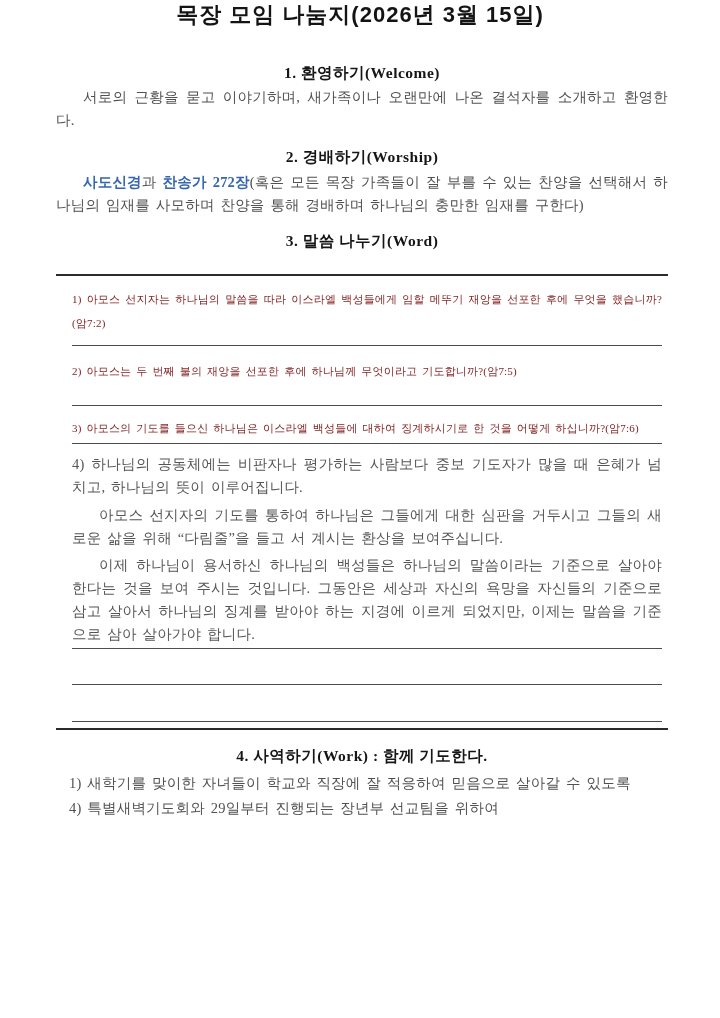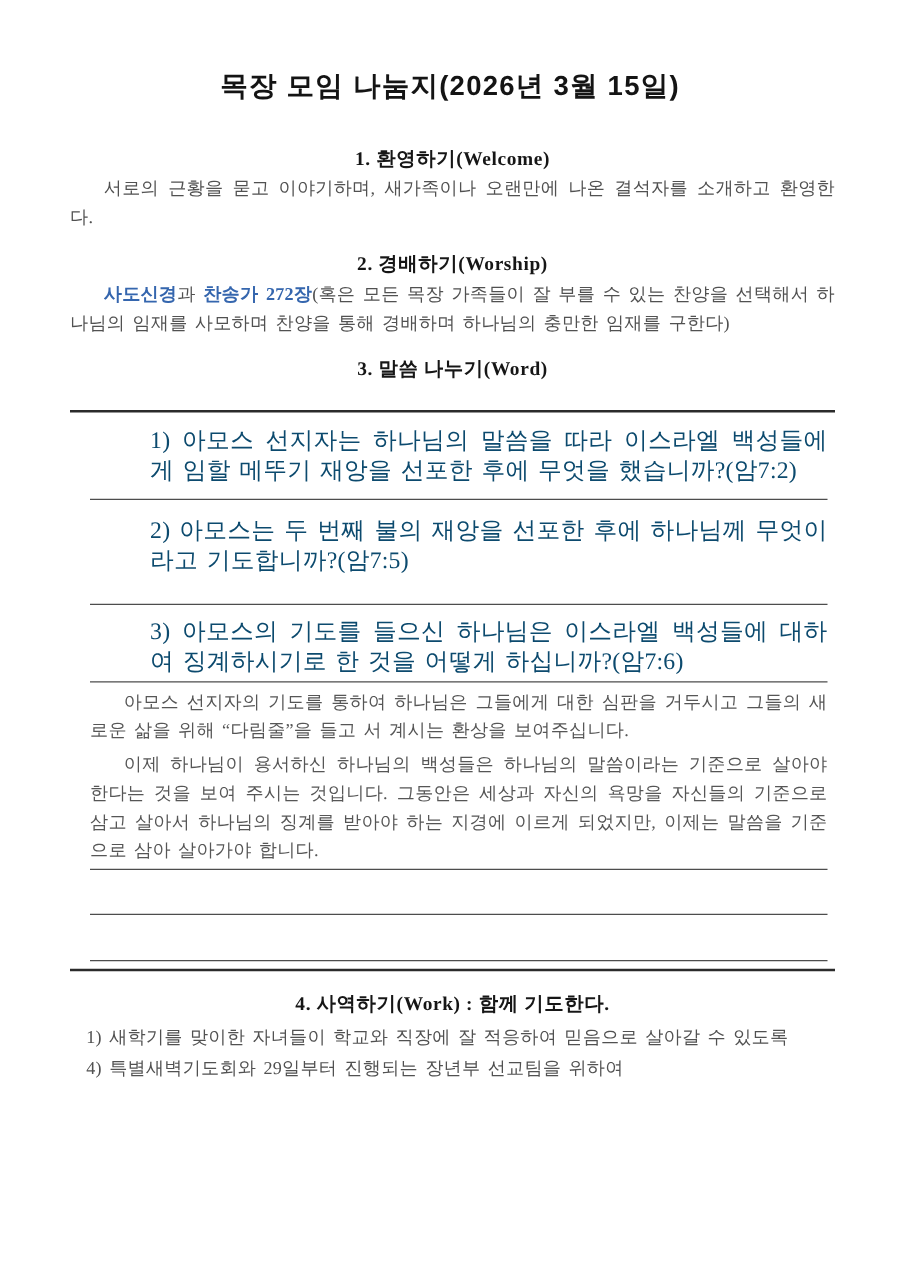--- a/index.html
+++ b/index.html
@@ -12,21 +12,20 @@
     width: 720px;
     height: 1018px;
     margin: 0 auto;
     background: #ffffff;
     font-family: "Liberation Serif", "DejaVu Serif", serif;
     color: #4a4a4a;
     overflow: hidden;
     box-sizing: border-box;
   }
   .doc-title {
-    padding-top: 54px;
     text-align: center;
     font-family: "Liberation Sans", "DejaVu Sans", sans-serif;
     font-size: 22px;
     font-weight: 700;
     letter-spacing: 1px;
     color: #141414;
   }
   .content {
     padding: 0 52px 0 56px;
   }
@@ -68,27 +67,26 @@
     border-bottom: 1.5px solid #2f2f2f;
     padding-bottom: 1px;
   }
   .question-box {
     margin-top: 13px;
     border-top: 2px solid #2b2b2b;
     border-bottom: 2px solid #2b2b2b;
     padding: 0 6px 6px 16px;
   }
   .q-text {
-    font-size: 19px;
+    font-size: 11px;
     line-height: 24px;
     text-align: justify;
     word-spacing: 2px;
     letter-spacing: 0.2px;
-    color: #0c4a6e;
-    margin-left: 48px;
+    color: #7f1d1d;
   }
   .q1 { margin-top: 11px; }
   .q2 { margin-top: 13px; }
   .q3 { margin-top: 10px; }
   .answer-line {
     border-bottom: 1px solid #4d4d4d;
     height: 0;
   }
   .al-after-q1 { margin-top: 10px; }
   .al-after-q2 { margin-top: 22px; }
@@ -141,20 +139,21 @@
     <div class="question-box">
       <div class="q-text q1">1) 아모스 선지자는 하나님의 말씀을 따라 이스라엘 백성들에게 임할 메뚜기 재앙을 선포한 후에 무엇을 했습니까?(암7:2)</div>
       <div class="answer-line al-after-q1"></div>
 
       <div class="q-text q2">2) 아모스는 두 번째 불의 재앙을 선포한 후에 하나님께 무엇이라고 기도합니까?(암7:5)</div>
       <div class="answer-line al-after-q2"></div>
 
       <div class="q-text q3">3) 아모스의 기도를 들으신 하나님은 이스라엘 백성들에 대하여 징계하시기로 한 것을 어떻게 하십니까?(암7:6)</div>
       <div class="answer-line al-after-q3"></div>
 
+      <div class="p-commentary p4">4) 하나님의 공동체에는 비판자나 평가하는 사람보다 중보 기도자가 많을 때 은혜가 넘치고, 하나님의 뜻이 이루어집니다.</div>
       <div class="p-commentary indent-first p5">아모스 선지자의 기도를 통하여 하나님은 그들에게 대한 심판을 거두시고 그들의 새로운 삶을 위해 “다림줄”을 들고 서 계시는 환상을 보여주십니다.</div>
       <div class="p-commentary indent-first p6">이제 하나님이 용서하신 하나님의 백성들은 하나님의 말씀이라는 기준으로 살아야 한다는 것을 보여 주시는 것입니다. 그동안은 세상과 자신의 욕망을 자신들의 기준으로 삼고 살아서 하나님의 징계를 받아야 하는 지경에 이르게 되었지만, 이제는 말씀을 기준으로 삼아 살아가야 합니다.</div>
 
       <div class="answer-line al-blank1"></div>
       <div class="answer-line al-blank2"></div>
       <div class="answer-line al-blank3"></div>
     </div>
 
     <div class="sec-heading sec4-heading">4. 사역하기(Work) : 함께 기도한다.</div>
     <div class="work-items">

